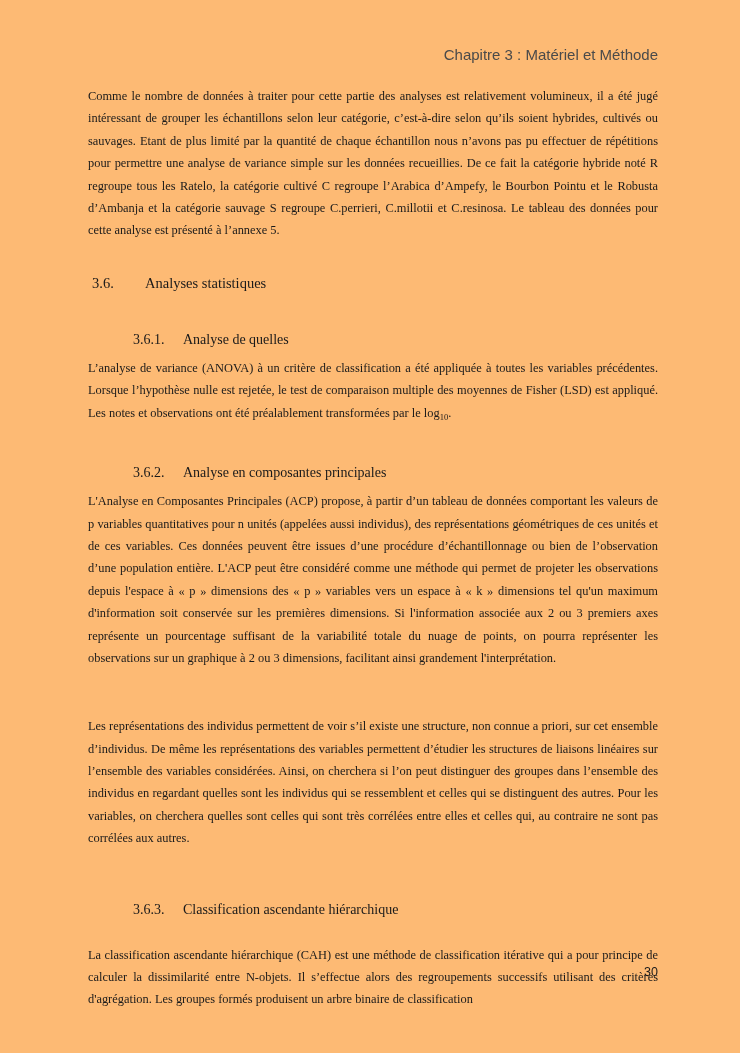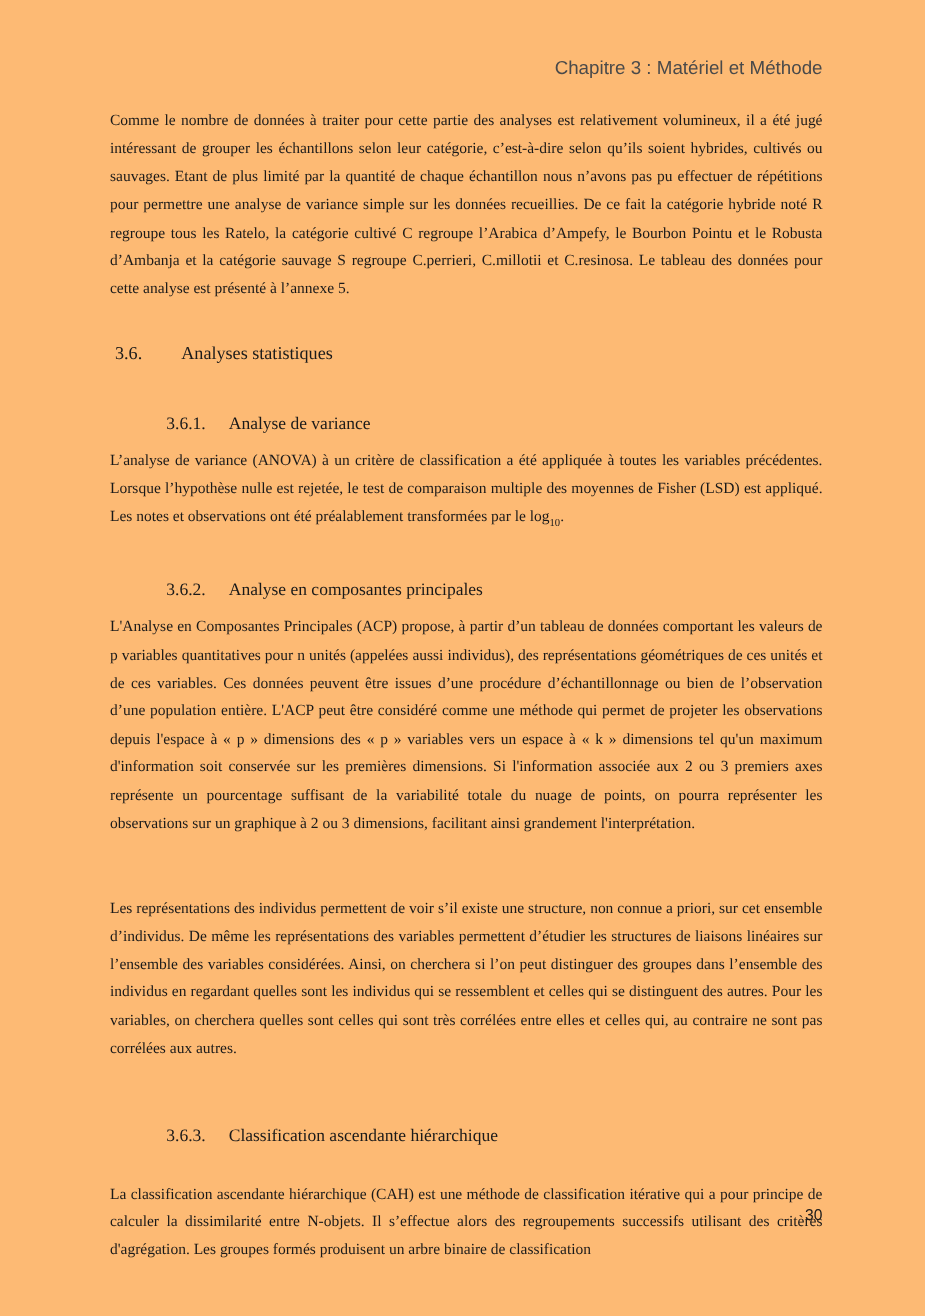--- a/index.html
+++ b/index.html
@@ -85,21 +85,21 @@
 
   <div class="content">
 
     <p class="body-para p-intro">Comme le nombre de données à traiter pour cette partie des analyses est relativement volumineux, il a été jugé intéressant de grouper les échantillons selon leur catégorie, c’est-à-dire selon qu’ils soient hybrides, cultivés ou sauvages.  Etant de plus limité par la quantité de chaque échantillon nous n’avons pas pu effectuer de répétitions pour permettre une analyse de variance simple sur les données recueillies. De ce fait la catégorie hybride noté R regroupe tous les Ratelo, la catégorie cultivé C regroupe l’Arabica d’Ampefy, le Bourbon Pointu et le Robusta d’Ambanja et la catégorie sauvage S regroupe C.perrieri, C.millotii et C.resinosa. Le tableau des données pour cette analyse est présenté à l’annexe 5.</p>
 
     <div class="h2">
       <span class="hnum2">3.6.</span><span>Analyses statistiques</span>
     </div>
 
     <div class="h3">
-      <span class="hnum3">3.6.1.</span><span>Analyse de variance</span>
+      <span class="hnum3">3.6.1.</span><span>Analyse de quelles</span>
     </div>
 
     <p class="body-para p-anova"><span>L’analyse de variance (ANOVA) à un critère de classification a été appliquée à toutes les variables précédentes. Lorsque l’hypothèse nulle est rejetée, le test de comparaison multiple des moyennes de Fisher (LSD) est appliqué. Les notes et observations ont été préalablement transformées par le log</span><sub>10</sub><span>.</span></p>
 
     <div class="h3 h3-362">
       <span class="hnum3">3.6.2.</span><span>Analyse en composantes principales</span>
     </div>
 
     <p class="body-para p-acp">L'Analyse en Composantes Principales (ACP) propose, à partir d’un tableau de données comportant les valeurs de p variables quantitatives pour n unités (appelées aussi individus), des représentations géométriques de ces unités et de ces variables. Ces données peuvent être issues d’une procédure d’échantillonnage ou bien de l’observation d’une population entière. L'ACP peut être considéré comme une méthode qui permet de projeter les observations depuis l'espace à « p » dimensions des « p » variables vers un espace à « k » dimensions  tel qu'un maximum d'information soit conservée sur les premières dimensions. Si l'information associée aux 2 ou 3 premiers axes représente un pourcentage suffisant de la variabilité totale du nuage de points, on pourra représenter les observations sur un graphique à 2 ou 3 dimensions, facilitant ainsi grandement l'interprétation.</p>
 

